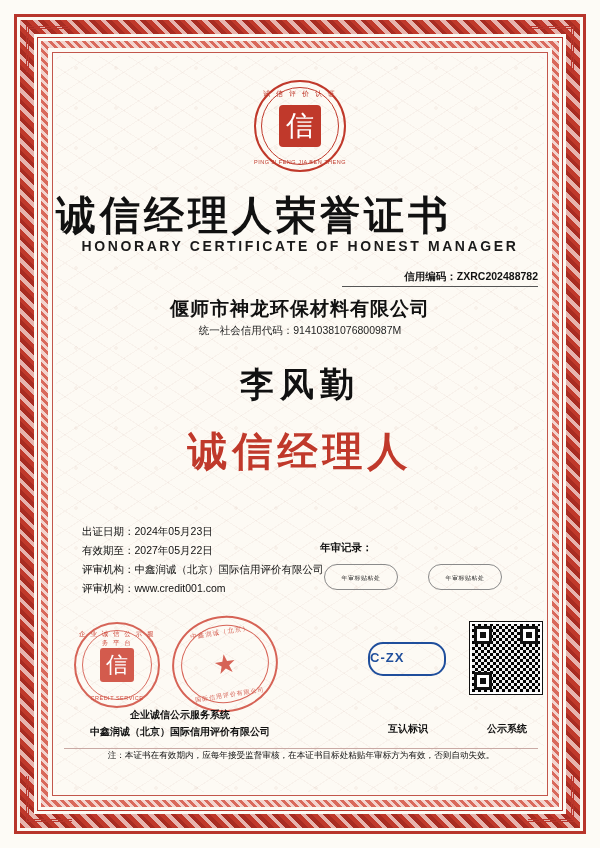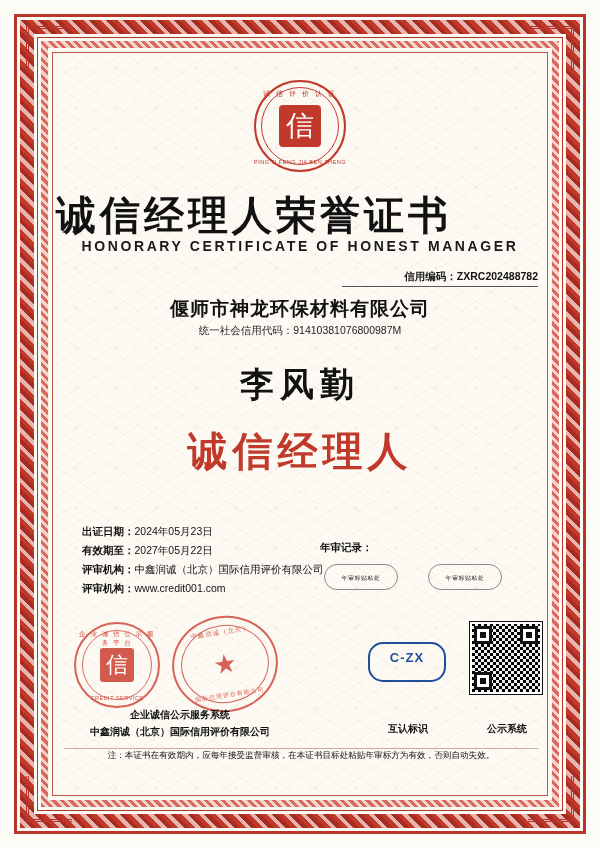--- a/index.html
+++ b/index.html
@@ -197,21 +197,21 @@
 
   
   .details {
     position: absolute;
     left: 16px; top: 466px;
     font-size: 10.5px;
     color: #111;
     line-height: 19px;
   }
   .details .row { white-space: nowrap; }
-  .details .lbl { font-weight: bold; padding-left: 10px; }
+  .details .lbl { font-weight: normal; padding-left: 10px; }
 
   .annual {
     position: absolute;
     left: 264px; top: 485px;
     font-size: 10.5px;
     font-weight: bold;
     color: #111;
   }
   .stamp-box {
     position: absolute;
@@ -279,27 +279,26 @@
     color: #111;
     line-height: 17px;
   }
 
   .mutual {
     position: absolute;
     left: 312px; top: 586px;
     width: 78px; height: 34px;
   }
   .mutual .badge {
-    width: 78px; height: 40px;
+    width: 78px; height: 34px;
     border: 2px solid #1f4e9c;
     border-radius: 15px;
     color: #1f4e9c;
     font-size: 13px;
     font-weight: bold;
-    text-align: center;
     line-height: 28px;
     letter-spacing: 1px;
   }
   .mutual-label {
     position: absolute;
     left: 306px; top: 666px;
     width: 92px;
     text-align: center;
     font-size: 10px;
     font-weight: bold;

